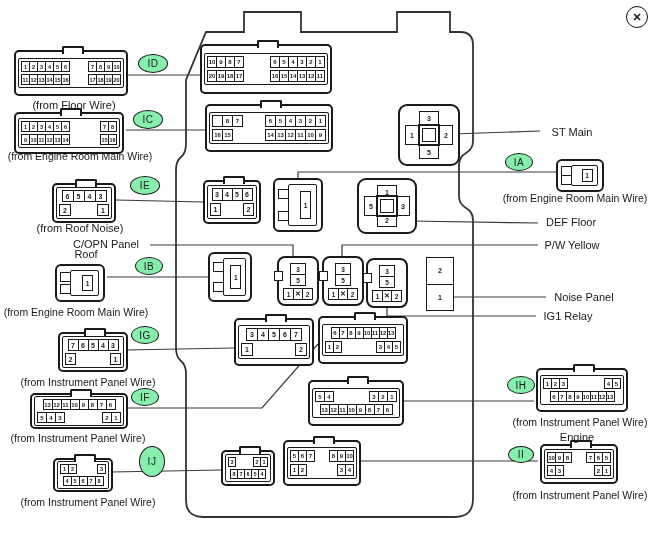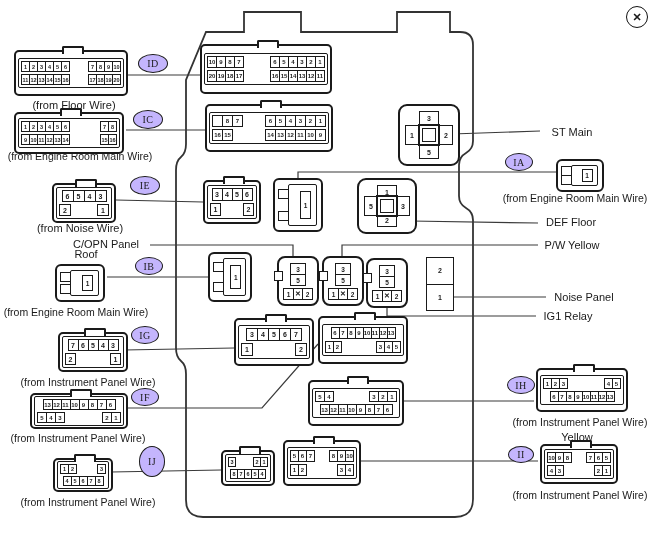--- a/index.html
+++ b/index.html
@@ -59,22 +59,22 @@
   .sr-b, .sr-x { width:11px; height:12px; border:1.2px solid #1a1a1a; box-sizing:border-box; background:#fff;
                  display:flex; align-items:center; justify-content:center; font-size:6.5px; font-weight:bold; }
   .sr-x { width:10px; margin:0 -1px; font-size:7px; }
   .sr-tab { position:absolute; left:-5px; top:13px; width:7px; height:8px; border:1.5px solid #1a1a1a; background:#fff; }
 
   .noise-filter { position:absolute; border:1.5px solid #1a1a1a; background:#fff; box-sizing:border-box;
                   display:flex; flex-direction:column; }
   .nf-cell { flex:1; display:flex; align-items:center; justify-content:center; font-size:7px; font-weight:bold; }
   .nf-cell:first-child { border-bottom:1.5px solid #1a1a1a; }
 
-  .oval { position:absolute; border:1.5px solid #1a1a1a; border-radius:50%; background:#c4b5fd; box-sizing:border-box;
-          display:flex; align-items:center; justify-content:center; font-size:10px; letter-spacing:0.5px;font-family:Liberation Serif, serif; }
+  .oval { position:absolute; border:1.5px solid #1a1a1a; border-radius:50%; background:#86efac; box-sizing:border-box;
+          display:flex; align-items:center; justify-content:center; font-size:10px; letter-spacing:0.5px; }
   .label { position:absolute; transform:translateX(-50%); white-space:nowrap; }
 
   .close-btn { position:absolute; left:626px; top:6px; width:22px; height:22px; border:1.5px solid #111;
                border-radius:50%; box-sizing:border-box; background:#fff; cursor:pointer;
                display:flex; align-items:center; justify-content:center; font-size:11px; font-weight:bold; }
 </style>
 </head>
 <body>
 
 <div class="stage" id="stage">
@@ -622,29 +622,29 @@
     <div class="oval" style="left: 130px; top: 176px; width: 30px; height: 19px;">IE</div>
     <div class="oval" style="left: 135px; top: 257px; width: 28px; height: 18px;">IB</div>
     <div class="oval" style="left: 131px; top: 326px; width: 28px; height: 18px;">IG</div>
     <div class="oval" style="left: 131px; top: 388px; width: 28px; height: 18px;">IF</div>
     <div class="oval" style="left: 139px; top: 446px; width: 26px; height: 31px;">IJ</div>
     <div class="oval" style="left: 505px; top: 153px; width: 28px; height: 18px;">IA</div>
     <div class="oval" style="left: 507px; top: 376px; width: 28px; height: 18px;">IH</div>
     <div class="oval" style="left: 508px; top: 446px; width: 26px; height: 17px;">II</div>
     <div class="label" style="left: 74px; top: 99px; font-size: 11px;">(from Floor Wire)</div>
     <div class="label" style="left: 80px; top: 150px; font-size: 10.5px;">(from Engine Room Main Wire)</div>
-    <div class="label" style="left: 80px; top: 222px; font-size: 11px;">(from Noise Wire)</div>
+    <div class="label" style="left: 80px; top: 222px; font-size: 11px;">(from Roof Noise)</div>
     <div class="label" style="left: 106px; top: 238px; font-size: 11px;">C/OPN Panel</div>
     <div class="label" style="left: 86px; top: 248px; font-size: 11px;">Roof</div>
     <div class="label" style="left: 76px; top: 306px; font-size: 10.5px;">(from Engine  Room Main Wire)</div>
     <div class="label" style="left: 88px; top: 376px; font-size: 10.5px;">(from Instrument Panel Wire)</div>
     <div class="label" style="left: 78px; top: 432px; font-size: 10.5px;">(from Instrument Panel Wire)</div>
     <div class="label" style="left: 88px; top: 496px; font-size: 10.5px;">(from Instrument Panel Wire)</div>
     <div class="label" style="left: 572px; top: 126px; font-size: 11px;">ST Main</div>
     <div class="label" style="left: 575px; top: 192px; font-size: 10.5px;">(from Engine Room Main Wire)</div>
     <div class="label" style="left: 571px; top: 216px; font-size: 11px;">DEF Floor</div>
     <div class="label" style="left: 572px; top: 239px; font-size: 11px;">P/W Yellow</div>
     <div class="label" style="left: 584px; top: 291px; font-size: 11px;">Noise Panel</div>
     <div class="label" style="left: 568px; top: 310px; font-size: 11px;">IG1 Relay</div>
     <div class="label" style="left: 580px; top: 416px; font-size: 10.5px;">(from Instrument Panel Wire)</div>
-    <div class="label" style="left: 577px; top: 431px; font-size: 11px;">Yellow</div>
+    <div class="label" style="left: 577px; top: 431px; font-size: 11px;">Engine</div>
     <div class="label" style="left: 580px; top: 489px; font-size: 10.5px;">(from Instrument Panel Wire)</div>
   </div>
 
 </body></html>

